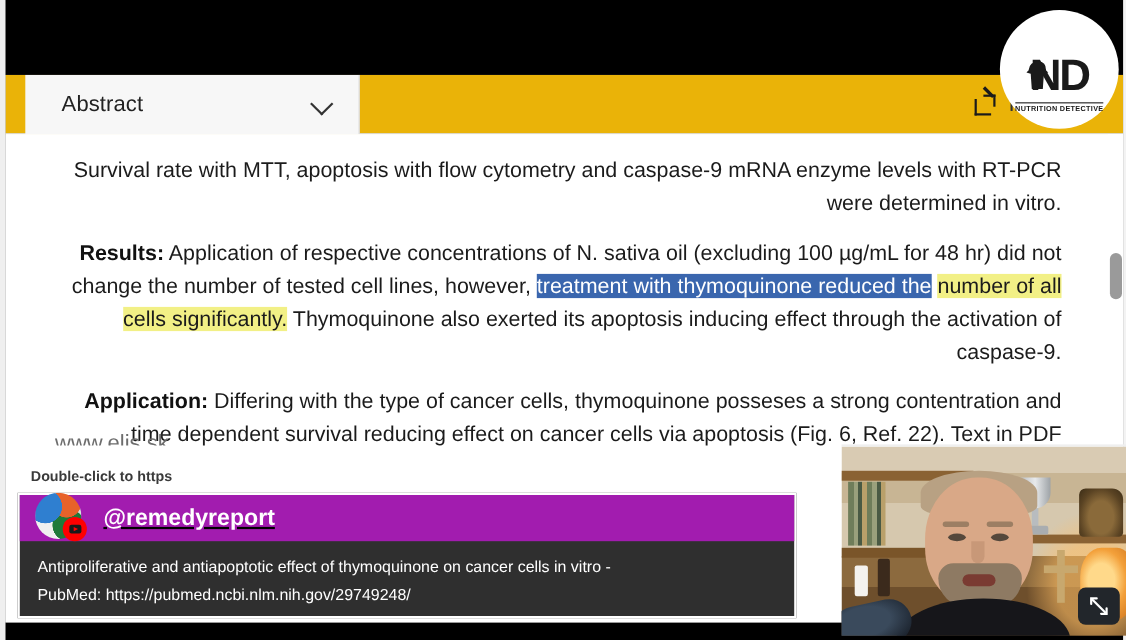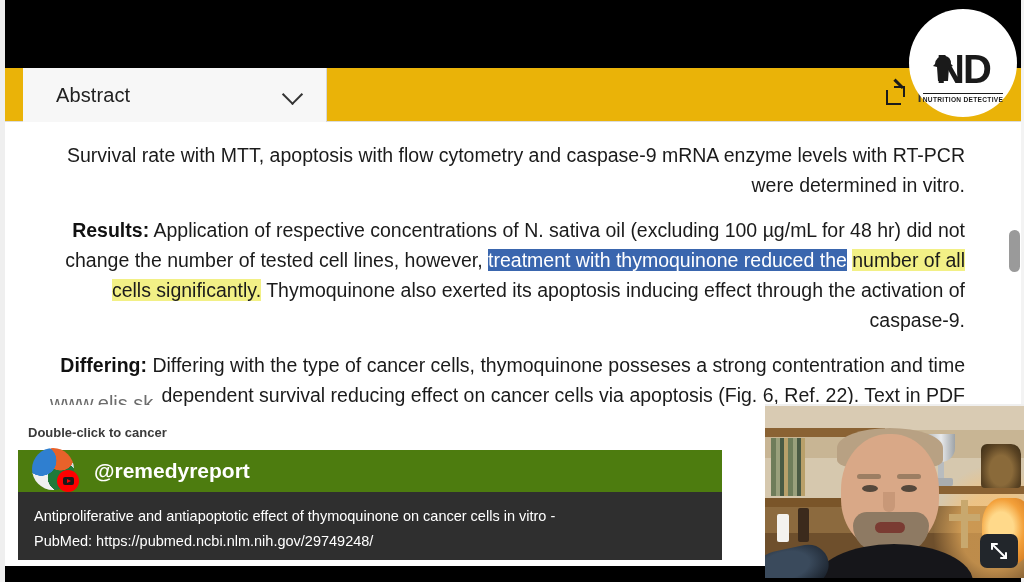--- a/index.html
+++ b/index.html
@@ -66,21 +66,21 @@
   
   .dblclick { position:absolute; left:28px; top:425px; font-size:13px; font-weight:bold;
               color:#3a3a3a; z-index:7; font-family:"Liberation Sans", sans-serif;}
   .clipped  { position:absolute; left:50px; top:392px; font-size:20px; color:#6d6d6d;
               z-index:2; height:13px; overflow:hidden; }
 
   
   .overlay { position:absolute; left:16px; top:448px; width:708px; height:114px;
              background:#2f2f2f; border:2px solid #fff; z-index:8; }
   .ov-head { height:42px; display:flex; align-items:center; padding-left:14px;
-             background:#4d7c0f; position:relative; }
+             background:#a21caf; position:relative;text-decoration:underline; }
   .ov-avatar { width:42px; height:42px; border-radius:50%; position:relative;
                overflow:visible; margin-top:-4px;}
   .ov-avatar .ball { position:absolute; inset:0; border-radius:50%;
         background:
           radial-gradient(circle at 22% 30%, #2f7fd0 0 34%, transparent 35%),
           radial-gradient(circle at 68% 22%, #e8622a 0 30%, transparent 31%),
           radial-gradient(circle at 72% 70%, #1f7a3a 0 34%, transparent 35%),
           radial-gradient(circle at 30% 78%, #f0f0f0 0 30%, transparent 31%),
           linear-gradient(135deg,#eaeaea,#cfd8de); }
   .yt-badge { position:absolute; right:-5px; bottom:-2px; width:22px; height:22px;
@@ -185,21 +185,21 @@
 
       <p class="para">
         <span>Survival rate with MTT, apoptosis with flow cytometry and caspase-9 mRNA enzyme levels with RT-PCR were determined in vitro.</span>
       </p>
 
       <p class="para">
         <b>Results:</b><span> Application of respective concentrations of N. sativa oil (excluding 100 µg/mL for 48 hr) did not change the number of tested cell lines, however, </span><span class="hl-blue">treatment with thymoquinone reduced the</span> <span class="hl-yellow">number of all cells significantly.</span><span> Thymoquinone also exerted its apoptosis inducing effect through the activation of caspase-9.</span>
       </p>
 
       <p class="para">
-        <b>Differing:</b><span> Differing with the type of cancer cells, thymoquinone posseses a strong contentration and time dependent survival reducing effect on cancer cells via apoptosis (Fig. 6, Ref. 22). Text in PDF</span>
+        <b>Application:</b><span> Differing with the type of cancer cells, thymoquinone posseses a strong contentration and time dependent survival reducing effect on cancer cells via apoptosis (Fig. 6, Ref. 22). Text in PDF</span>
       </p>
     </div>
 
     <div class="scrollbar-track">
       <div class="scrollbar-thumb"></div>
     </div>
   </div>
 
   <div class="clipped">
     <span>www.elis.sk.</span>
@@ -208,21 +208,21 @@
   <div class="nd-logo">
     <div class="nd-mark">
       <svg class="nd-hat" viewBox="0 0 22 28">
         <path d="M2 11 Q3 3 11 3 Q18 3 18 11 L20 13 L16 14 L15 28 L5 28 L4 14 L0 13 Z" fill="#1a1a1a"></path>
       </svg>
       <span>ND</span>
     </div>
     <div class="nd-sub">NUTRITION DETECTIVE</div>
   </div>
 
-  <div class="dblclick">Double-click to cancer</div>
+  <div class="dblclick">Double-click to https</div>
 
   <div class="overlay">
     <div class="ov-head">
       <div class="ov-avatar">
         <div class="ball"></div>
         <div class="yt-badge">
           <div class="scr"></div>
         </div>
       </div>
       <div class="ov-handle">@remedyreport</div>

